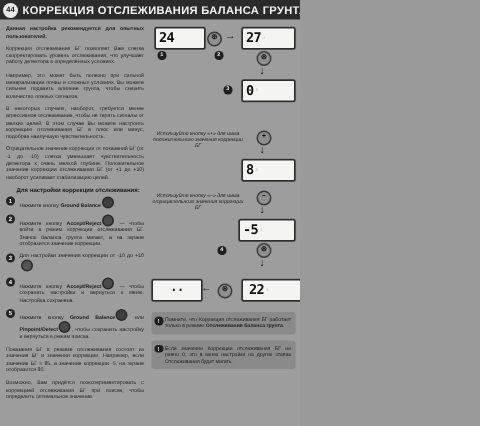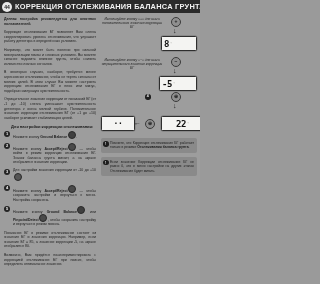--- a/index.html
+++ b/index.html
@@ -175,20 +175,47 @@
       </li>
 
     </ul>
 
     <p class="body" style="margin-top:4px">Показания БГ в режиме отслеживания состоят из значения БГ и значения коррекции. Например, если значение БГ = 85, а значение коррекции -5, на экране отобразится 80.</p>
     <p class="body">Возможно, Вам придётся поэкспериментировать с коррекцией отслеживания БГ при поиске, чтобы определить оптимальное значение.</p>
   </div>
 
   <div class="col-right">
 
+    <div class="diagram">
+
+      <div class="lcd" style="left:2px;top:2px;width:28px;height:13px;padding:0 2px;">
+        <span class="val" style="font-size:9px;">24</span>
+        <span class="ghost"></span>
+      </div>
+      <div class="marker" style="left:4px;top:18px;">1</div>
+
+      <div class="btn-round" style="left:37px;top:4.5px;">⊕</div>
+
+      <div class="arrow-r" style="left:49px;top:5px;">→</div>
+
+      <div class="lcd" style="left:60px;top:2px;width:30px;height:13px;padding:0 2px;">
+        <span class="val" style="font-size:9px;">27</span>
+        <span class="ghost">°</span>
+      </div>
+      <div class="marker" style="left:42px;top:18px;">2</div>
+
+      <div class="btn-round" style="left:70px;top:18px;">⊛</div>
+      <div class="arrow-d" style="left:72px;top:28px;">↓</div>
+
+      <div class="lcd" style="left:60px;top:37px;width:30px;height:13px;padding:0 2px;">
+        <span class="val" style="font-size:9px;">0</span>
+        <span class="ghost">°</span>
+      </div>
+      <div class="marker" style="left:48px;top:41px;">3</div>
+    </div>
 
     <div style="position:relative;height:48px;">
       <div class="cap" style="left:0;top:1px;width:62px;">Используйте кнопку «+» для шага положительного значения коррекции БГ</div>
       <div class="btn-round" style="left:70px;top:1px;">+</div>
       <div class="arrow-d" style="left:72px;top:11px;">↓</div>
       <div class="lcd" style="left:60px;top:20px;width:30px;height:13px;padding:0 2px;">
         <span class="val" style="font-size:9px;">8</span>
         <span class="ghost">°</span>
       </div>
     </div>
@@ -205,21 +232,21 @@
       <div class="btn-round" style="left:70px;top:28px;">⊛</div>
       <div class="arrow-d" style="left:72px;top:38px;">↓</div>
     </div>
 
     <div style="position:relative;height:18px;">
       <div class="lcd" style="left:0;top:0;width:28px;height:13px;padding:0 2px;justify-content:center;">
         <span class="val" style="font-size:8px;">··</span>
       </div>
       <div class="arrow-r" style="left:33px;top:3px;">←</div>
       <div class="btn-round" style="left:44px;top:2.5px;">⊛</div>
-      <div class="lcd" style="left:60px;top:0;width:30px;height:13px;padding:0 14px;">
+      <div class="lcd" style="left:60px;top:0;width:30px;height:13px;padding:0 4px;">
         <span class="val" style="font-size:9px;">22</span>
         <span class="ghost">°</span>
       </div>
     </div>
 
     <div class="note">
       <span class="bang">!</span>
       <p>
         <span>Помните, что Коррекция отслеживания БГ работает только в режиме </span><b>Отслеживания баланса грунта</b><span>.</span>
       </p>

